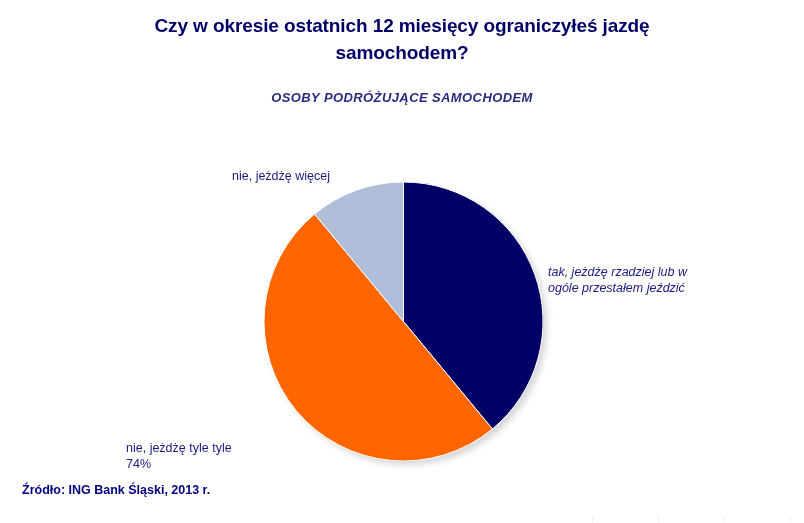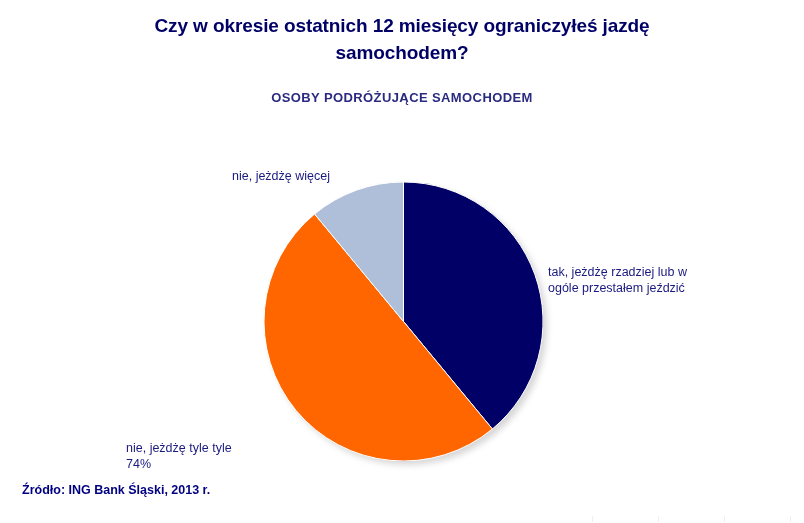--- a/index.html
+++ b/index.html
@@ -30,20 +30,21 @@
     letter-spacing: -0.1px;
   }
 
   #chart-subtitle {
     position: absolute;
     left: 202px;
     top: 90px;
     width: 400px;
     text-align: center;
     font-size: 13px;
+    font-style: italic;
     font-weight: bold;
     color: #2a2a80;
     letter-spacing: 0.4px;
   }
 
   
   #pie-wrap {
     position: absolute;
     left: 264px;
     top: 182px;
@@ -71,21 +72,21 @@
   .slice-label {
     position: absolute;
     font-size: 12.5px;
     line-height: 16px;
     color: #1a1a80;
     white-space: pre-line;
   }
   .slice-label .pct { display: block; }
 
   #label-wiecej   { left: 232px; top: 152px; width: 180px; }
-  #label-rzadziej { left: 548px; top: 248px; width: 186px; }
+  #label-rzadziej { left: 548px; top: 248px; width: 186px; font-style: italic; }
   #label-tylesamo { left: 126px; top: 424px; width: 230px; }
 
   #source-note {
     position: absolute;
     left: 22px;
     top: 483px;
     font-size: 12.5px;
     font-weight: bold;
     color: #000080;
   }

